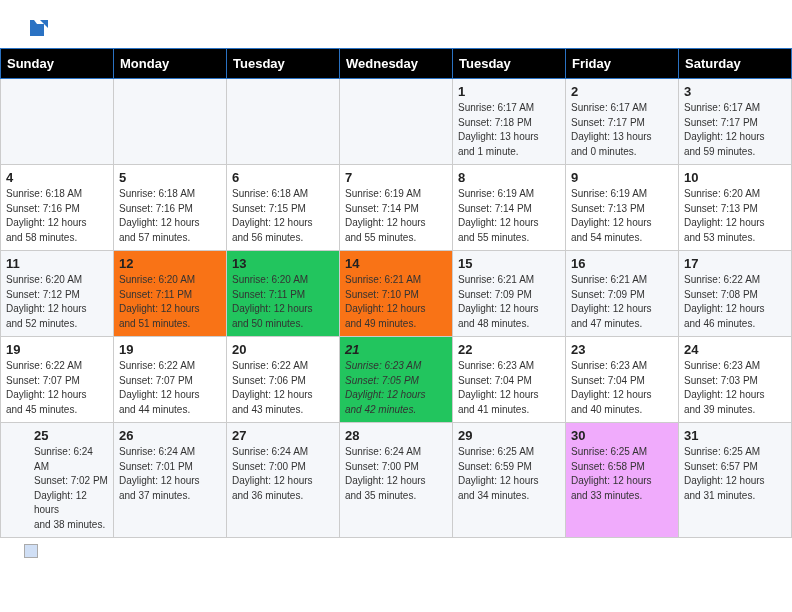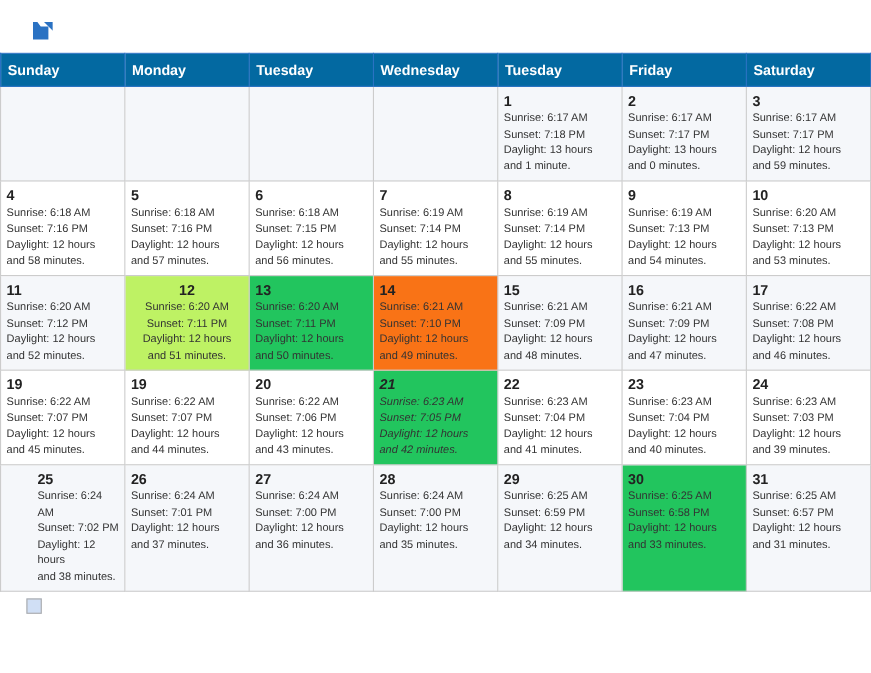--- a/index.html
+++ b/index.html
@@ -41,21 +41,21 @@
       color: #444;
       margin-top: 2px;
     }
     .calendar {
       width: 100%;
       border-collapse: collapse;
       margin: 0;
       padding: 0 0;
     }
     .calendar thead tr th {
-      background: #0369a1;
+      background: #000000;
       color: #fff;
       font-size: 13px;
       font-weight: bold;
       padding: 7px 6px;
       text-align: left;
       border: 1px solid #2a72c3;
     }
     .calendar tbody tr td {
       border: 1px solid #ccc;
       vertical-align: top;
@@ -187,21 +187,21 @@
         <td style="background: rgb(255, 255, 255);"><span class="day-number">10</span><span class="day-info" style="white-space: pre-line;">Sunrise: 6:20 AM
 Sunset: 7:13 PM
 Daylight: 12 hours
 and 53 minutes.</span></td>
       </tr>
       <tr>
         <td style="background: rgb(245, 247, 250);"><span class="day-number">11</span><span class="day-info" style="white-space: pre-line;">Sunrise: 6:20 AM
 Sunset: 7:12 PM
 Daylight: 12 hours
 and 52 minutes.</span></td>
-        <td style="background: #bef264; text-align: center;"><span class="day-number">12</span><span class="day-info" style="white-space: pre-line;">Sunrise: 6:20 AM
+        <td style="background: #f97316;"><span class="day-number">12</span><span class="day-info" style="white-space: pre-line;">Sunrise: 6:20 AM
 Sunset: 7:11 PM
 Daylight: 12 hours
 and 51 minutes.</span></td>
         <td style="background: #22c55e;"><span class="day-number">13</span><span class="day-info" style="white-space: pre-line;">Sunrise: 6:20 AM
 Sunset: 7:11 PM
 Daylight: 12 hours
 and 50 minutes.</span></td>
         <td style="background: #f97316;"><span class="day-number">14</span><span class="day-info" style="white-space: pre-line;">Sunrise: 6:21 AM
 Sunset: 7:10 PM
 Daylight: 12 hours
@@ -263,21 +263,21 @@
 Daylight: 12 hours
 and 36 minutes.</span></td>
         <td style="background: rgb(245, 247, 250);"><span class="day-number">28</span><span class="day-info" style="white-space: pre-line;">Sunrise: 6:24 AM
 Sunset: 7:00 PM
 Daylight: 12 hours
 and 35 minutes.</span></td>
         <td style="background: rgb(245, 247, 250);"><span class="day-number">29</span><span class="day-info" style="white-space: pre-line;">Sunrise: 6:25 AM
 Sunset: 6:59 PM
 Daylight: 12 hours
 and 34 minutes.</span></td>
-        <td style="background: #22c55e;"><span class="day-number">30</span><span class="day-info" style="white-space: pre-line;">Sunrise: 6:25 AM
+        <td style="background: #f0abfc;"><span class="day-number">30</span><span class="day-info" style="white-space: pre-line;">Sunrise: 6:25 AM
 Sunset: 6:58 PM
 Daylight: 12 hours
 and 33 minutes.</span></td>
         <td style="background: rgb(245, 247, 250);"><span class="day-number">31</span><span class="day-info" style="white-space: pre-line;">Sunrise: 6:25 AM
 Sunset: 6:57 PM
 Daylight: 12 hours
 and 31 minutes.</span></td>
       </tr>
     </tbody>
 </table>

